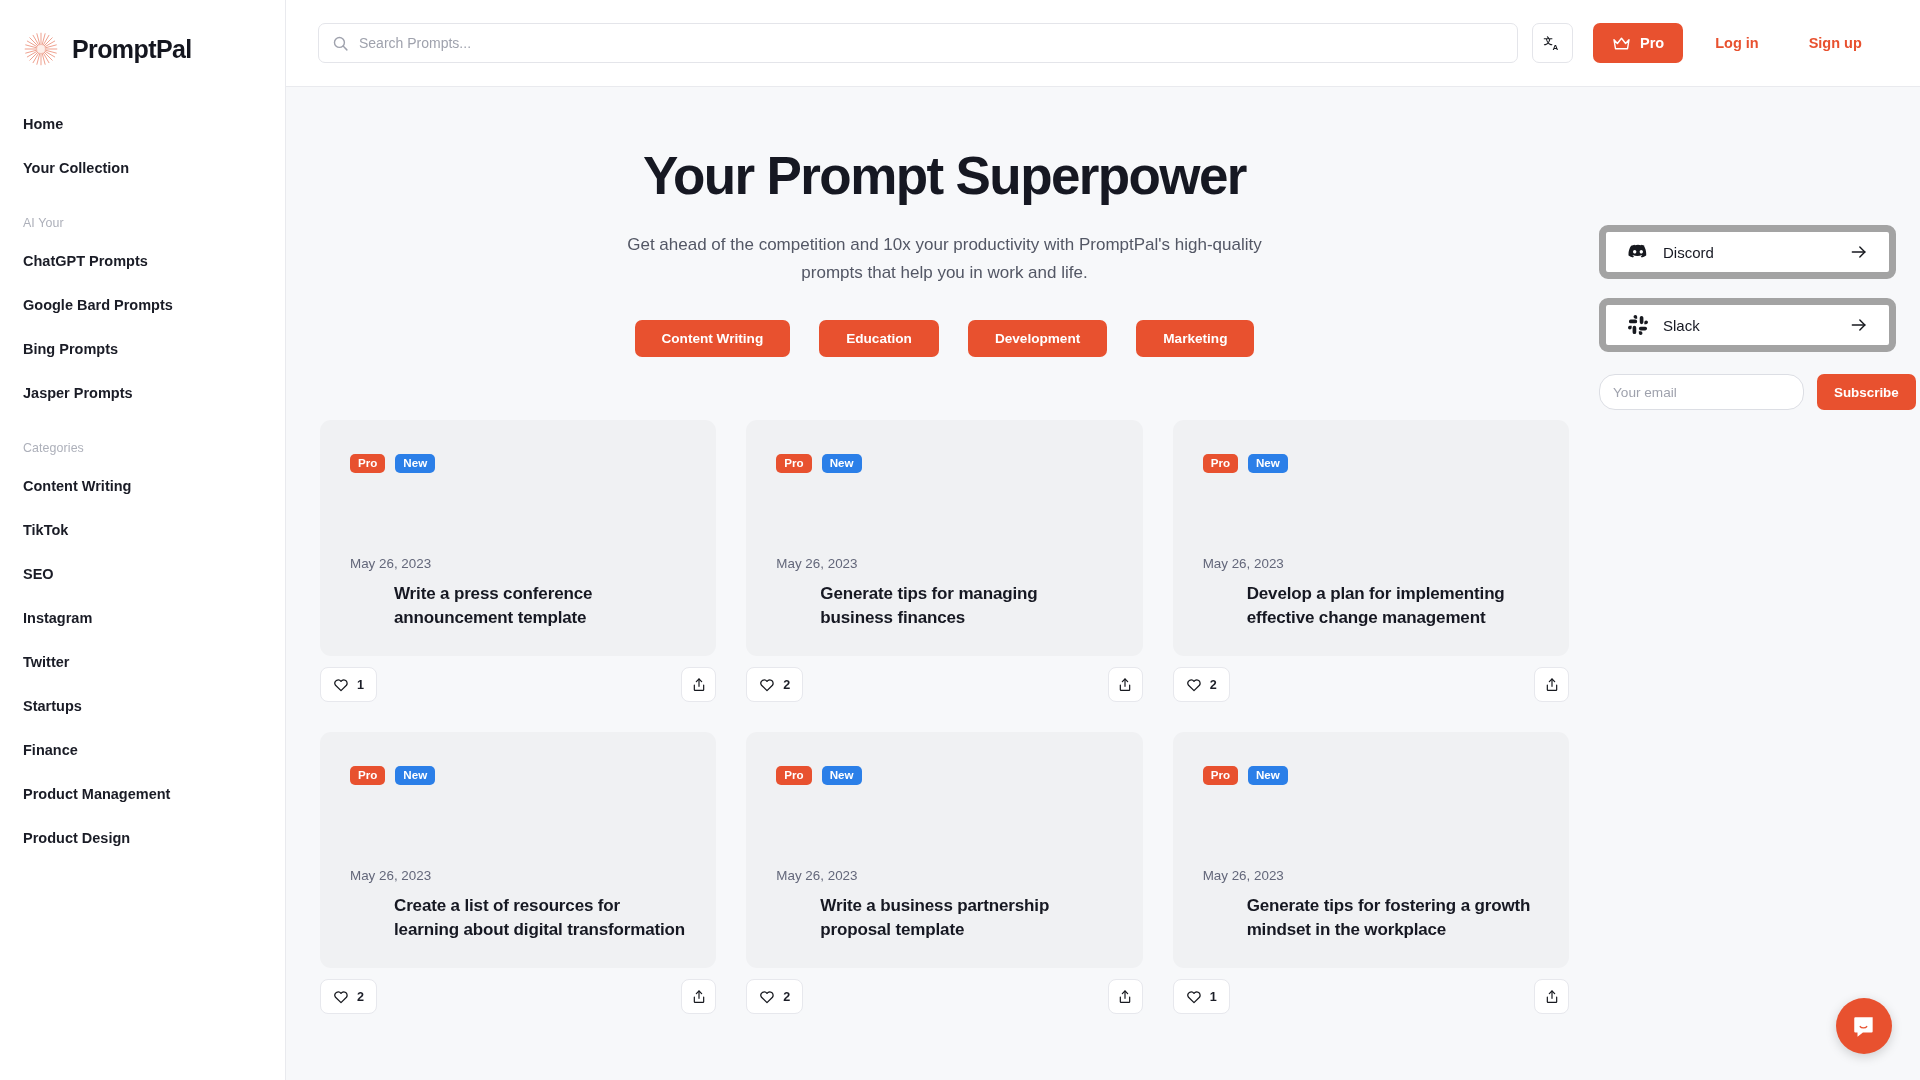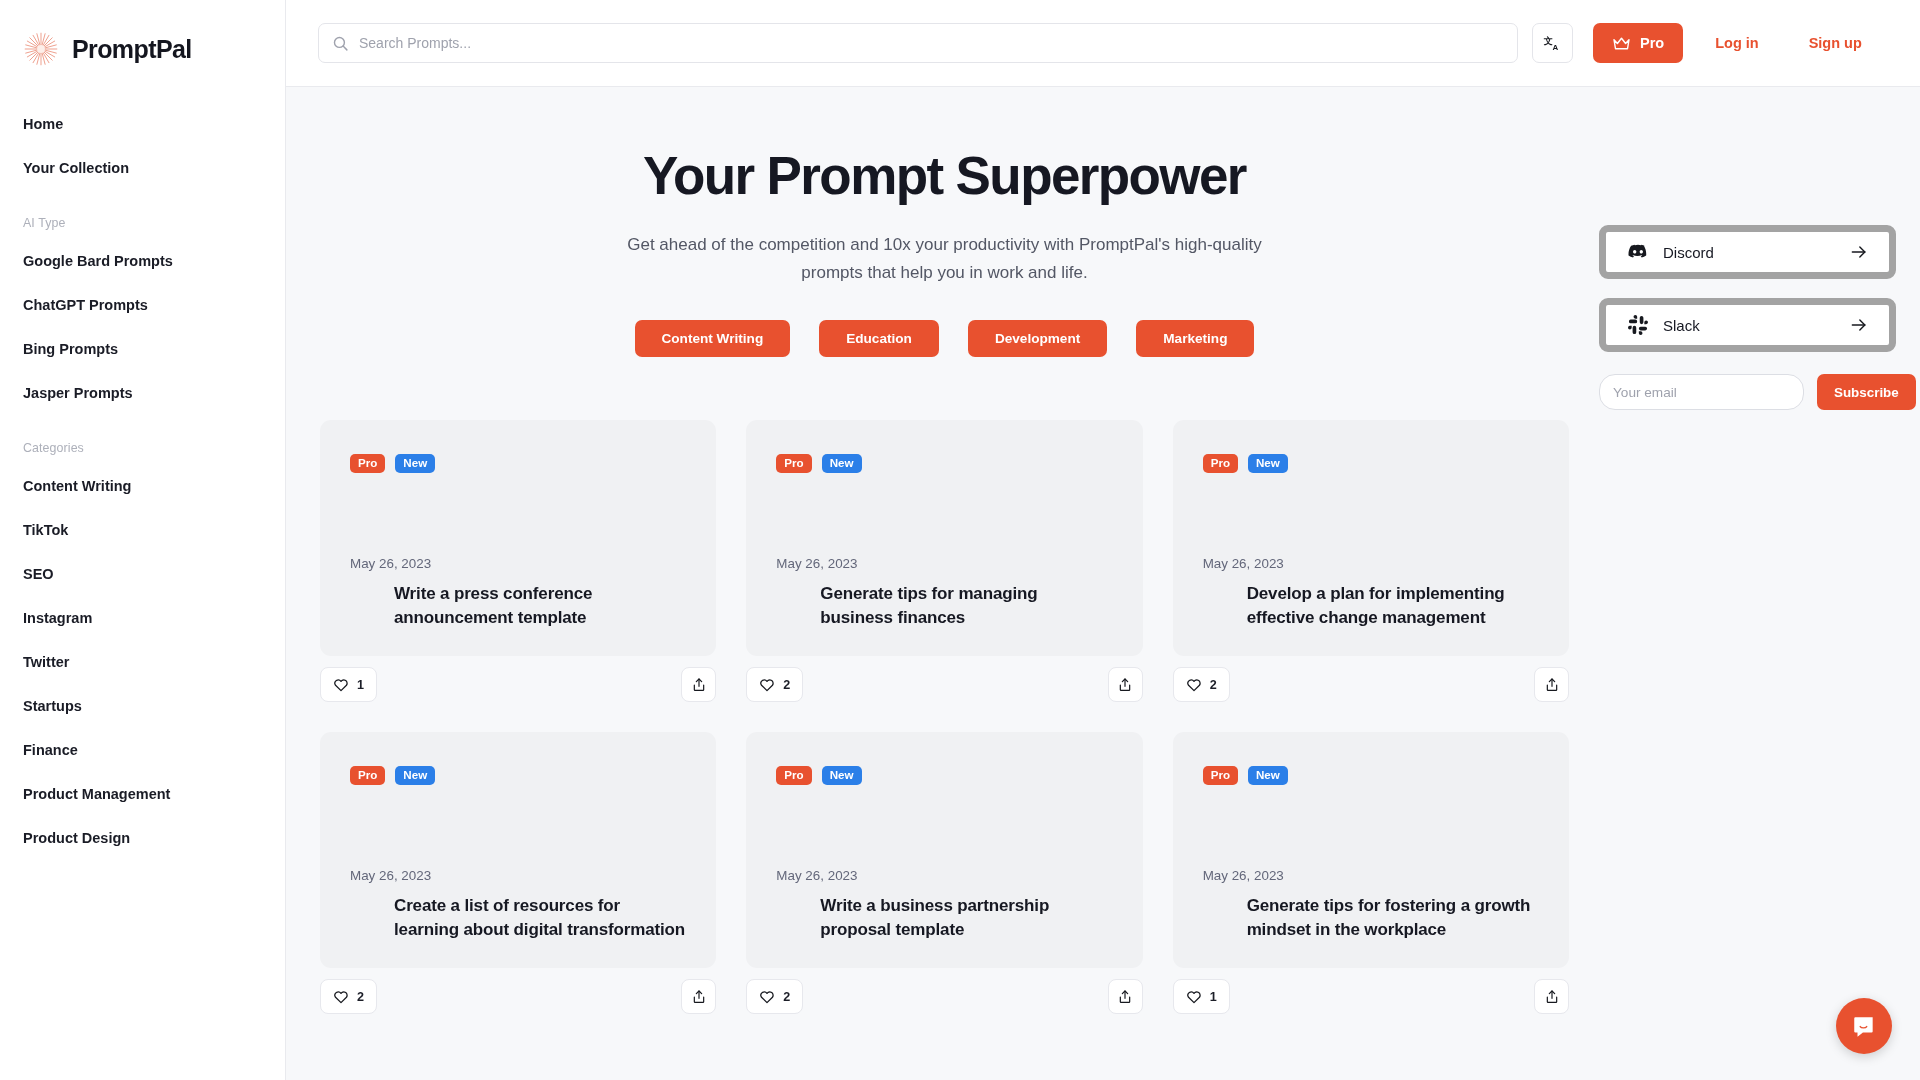--- a/index.html
+++ b/index.html
@@ -418,23 +418,23 @@
         </g>
         <circle cx="50" cy="50" r="11" fill="#fdeee9"></circle>
       </svg>
       <span class="brand-name">PromptPal</span>
     </div>
 
     <nav class="nav">
       <a class="nav-link">Home</a>
       <a class="nav-link">Your Collection</a>
 
-      <div class="nav-group-label">AI Type</div>
+      <div class="nav-group-label">AI Your</div>
+      <a class="nav-link">ChatGPT Prompts</a>
       <a class="nav-link">Google Bard Prompts</a>
-      <a class="nav-link">ChatGPT Prompts</a>
       <a class="nav-link">Bing Prompts</a>
       <a class="nav-link">Jasper Prompts</a>
 
       <div class="nav-group-label">Categories</div>
       <a class="nav-link">Content Writing</a>
       <a class="nav-link">TikTok</a>
       <a class="nav-link">SEO</a>
       <a class="nav-link">Instagram</a>
       <a class="nav-link">Twitter</a>
       <a class="nav-link">Startups</a>

